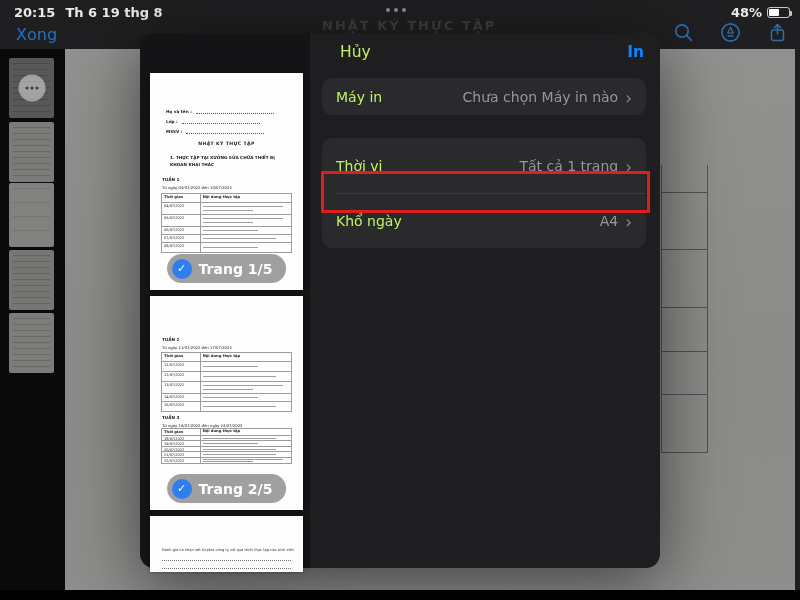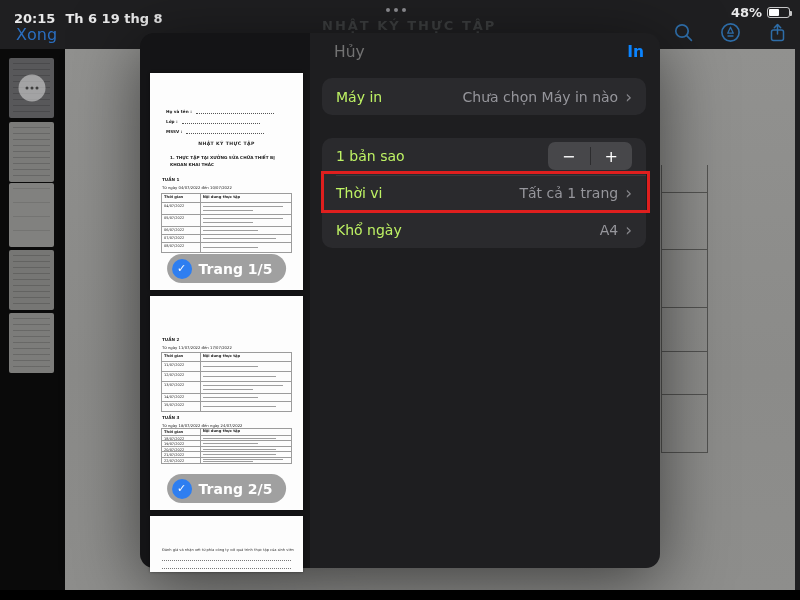--- a/index.html
+++ b/index.html
@@ -2,21 +2,21 @@
 <html><head>
 <meta charset="utf-8">
 <style>
   *{margin:0;padding:0;box-sizing:border-box}
   html,body{width:800px;height:600px;overflow:hidden;background:#000;
     font-family:"DejaVu Sans","Liberation Sans",sans-serif}
   #screen{position:absolute;inset:0;width:800px;height:600px;background:#1f1f21}
 
   
   .statusbar{position:absolute;left:0;top:0;width:800px;height:22px;color:#e9e9ea;font-size:13px;font-weight:600}
-  .sb-left{position:absolute;left:14px;top:11px;display:flex;gap:10px}
+  .sb-left{position:absolute;left:14px;top:5px;display:flex;gap:10px}
   .mt-dots{position:absolute;left:386px;top:8px;display:flex;gap:4px}
   .mt-dots i{width:4px;height:4px;border-radius:50%;background:#8e8e93;display:block}
   .sb-right{position:absolute;right:10px;top:5px;display:flex;align-items:center;gap:5px}
   .batt{width:23px;height:11px;border:1px solid rgba(255,255,255,.75);border-radius:3px;position:relative;display:inline-block}
   .batt-fill{position:absolute;left:1px;top:1px;bottom:1px;width:48%;background:#fff;border-radius:1px}
   .batt-nub{position:absolute;right:-3px;top:2.5px;width:2px;height:5px;background:rgba(255,255,255,.75);border-radius:0 1px 1px 0}
 
   
   .done-btn{position:absolute;left:16px;top:25px;color:#2a6ec0;font-size:16px;font-weight:500}
   .nav-icons{position:absolute;right:12px;top:22px;display:flex;gap:26px}
@@ -44,31 +44,31 @@
   .ellipsis-circle i{width:3px;height:3px;border-radius:50%;background:#3e3e3e;display:block}
 
   
   .modal{position:absolute;left:140px;top:33px;width:520px;height:535px;z-index:5;
     filter:drop-shadow(0 14px 34px rgba(0,0,0,.55))}
   .preview-pane{position:absolute;left:0;top:0;width:170px;height:535px;background:#141416;border-radius:14px 0 0 14px}
   .options-pane{position:absolute;left:170px;top:0;width:350px;height:535px;background:#1e1e20;border-radius:0 14px 14px 0}
 
   
   .opt-header{position:relative;height:38px}
-  .cancel-btn{position:absolute;left:24px;top:10px;color:#737373;font-size:15.5px}
+  .cancel-btn{position:absolute;left:30px;top:10px;color:#bef264;font-size:15.5px}
   .opt-title{position:absolute;left:0;right:0;top:10px;text-align:center;color:#fff;font-size:15.5px;font-weight:700}
   .print-btn{position:absolute;right:16px;top:10px;color:#0a84ff;font-size:15.5px;font-weight:600}
   .card{position:absolute;left:12px;width:324px;background:#2a2a2d;border-radius:10px}
   .card-printer{top:45px;height:37px}
   .card-group{top:105px;height:110px;display:flex;flex-direction:column}
   .row{display:flex;align-items:center;justify-content:space-between;padding:0 14px;height:37px;position:relative}
   .card-group .row{flex:1}
   .card-group .row + .row::before{content:"";position:absolute;left:14px;right:0;top:0;height:1px;background:#3b3b3e}
   .row-label{color:#bef264;font-size:14px}
-  .row-value{color:#96969c;font-size:14px;display:flex;align-items:center;gap:7px}
+  .row-value{color:#96969c;font-size:14px;display:flex;align-items:flex-end;gap:7px}
   .chev{color:#85858a;font-size:17px;line-height:14px;font-weight:400}
   .stepper{display:flex;width:84px;height:28px;background:#47474a;border-radius:7px;overflow:hidden}
   .stepper span{flex:1;display:flex;align-items:center;justify-content:center;color:#fff;font-size:16px}
   .stepper .sep{flex:0 0 1px;background:#2c2c2e;margin:5px 0}
   .red-box{position:absolute;left:11px;top:138px;width:329px;height:42px;border:3px solid #df1f1e;z-index:10;pointer-events:none}
 
   
   .page{position:absolute;left:10px;width:153px;background:#fdfdfd;box-shadow:0 0 3px rgba(0,0,0,.45);color:#1c1c1c}
   .page1{top:40px;height:217px}
   .page2{top:263px;height:214px}
@@ -326,28 +326,20 @@
           <span class="row-label">Máy in</span>
           <span class="row-value">
             <span>Chưa chọn Máy in nào</span>
             <span class="chev">›</span>
           </span>
         </div>
       </div>
 
       <div class="card card-group">
         <div class="row">
-          <span class="row-label">1 bản sao</span>
-          <span class="stepper">
-            <span>−</span>
-            <span class="sep"></span>
-            <span>+</span>
-          </span>
-        </div>
-        <div class="row">
           <span class="row-label">Thời vi</span>
           <span class="row-value">
             <span>Tất cả 1 trang</span>
             <span class="chev">›</span>
           </span>
         </div>
         <div class="row">
           <span class="row-label">Khổ ngày</span>
           <span class="row-value">
             <span>A4</span>

